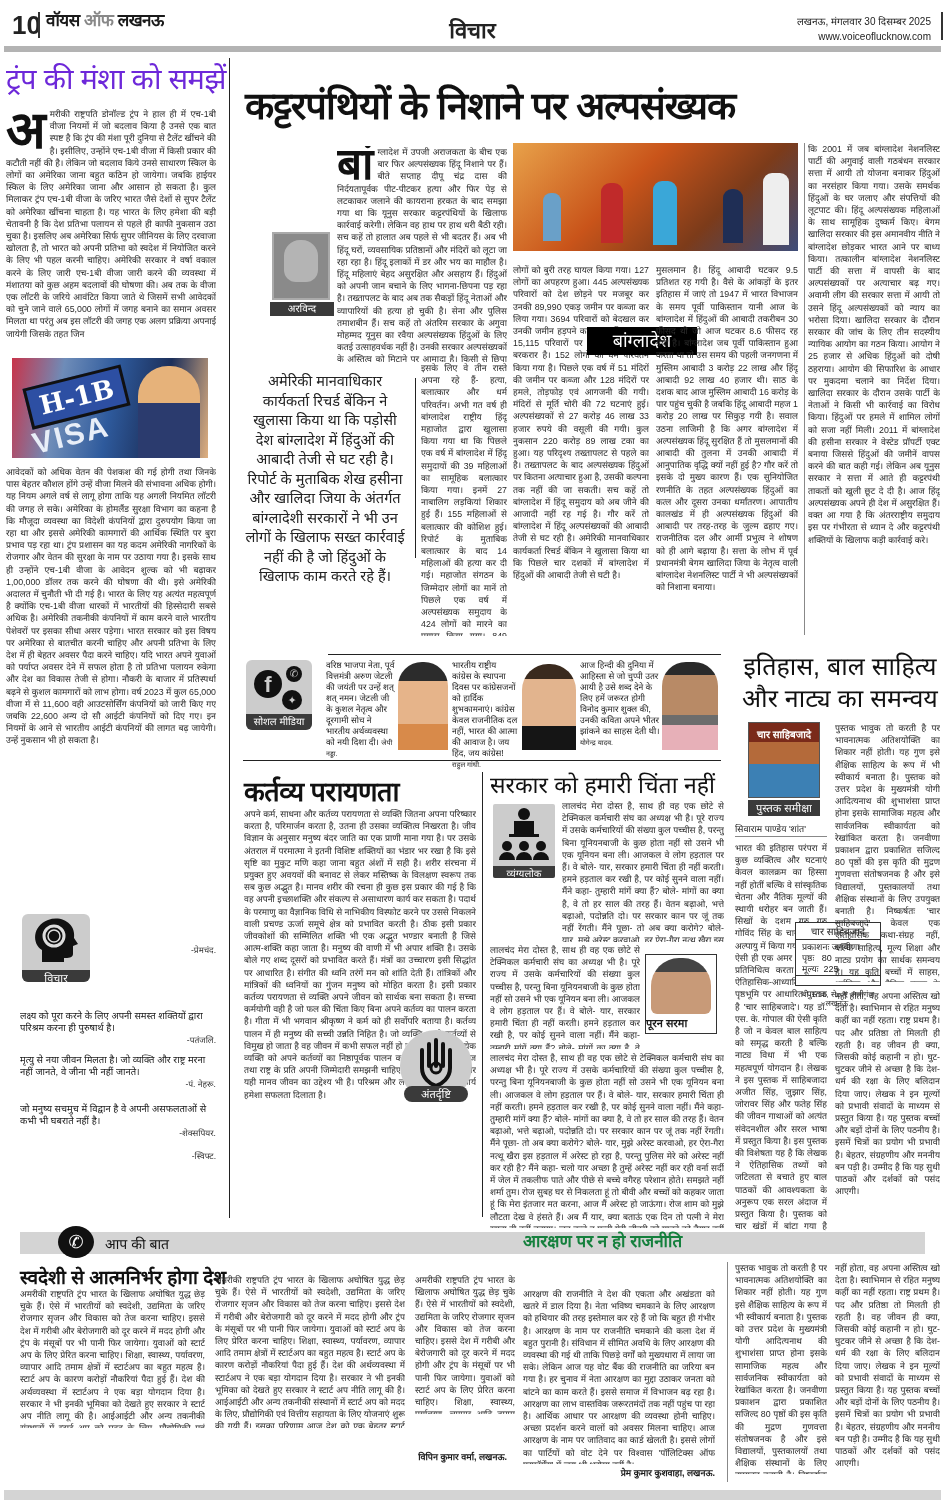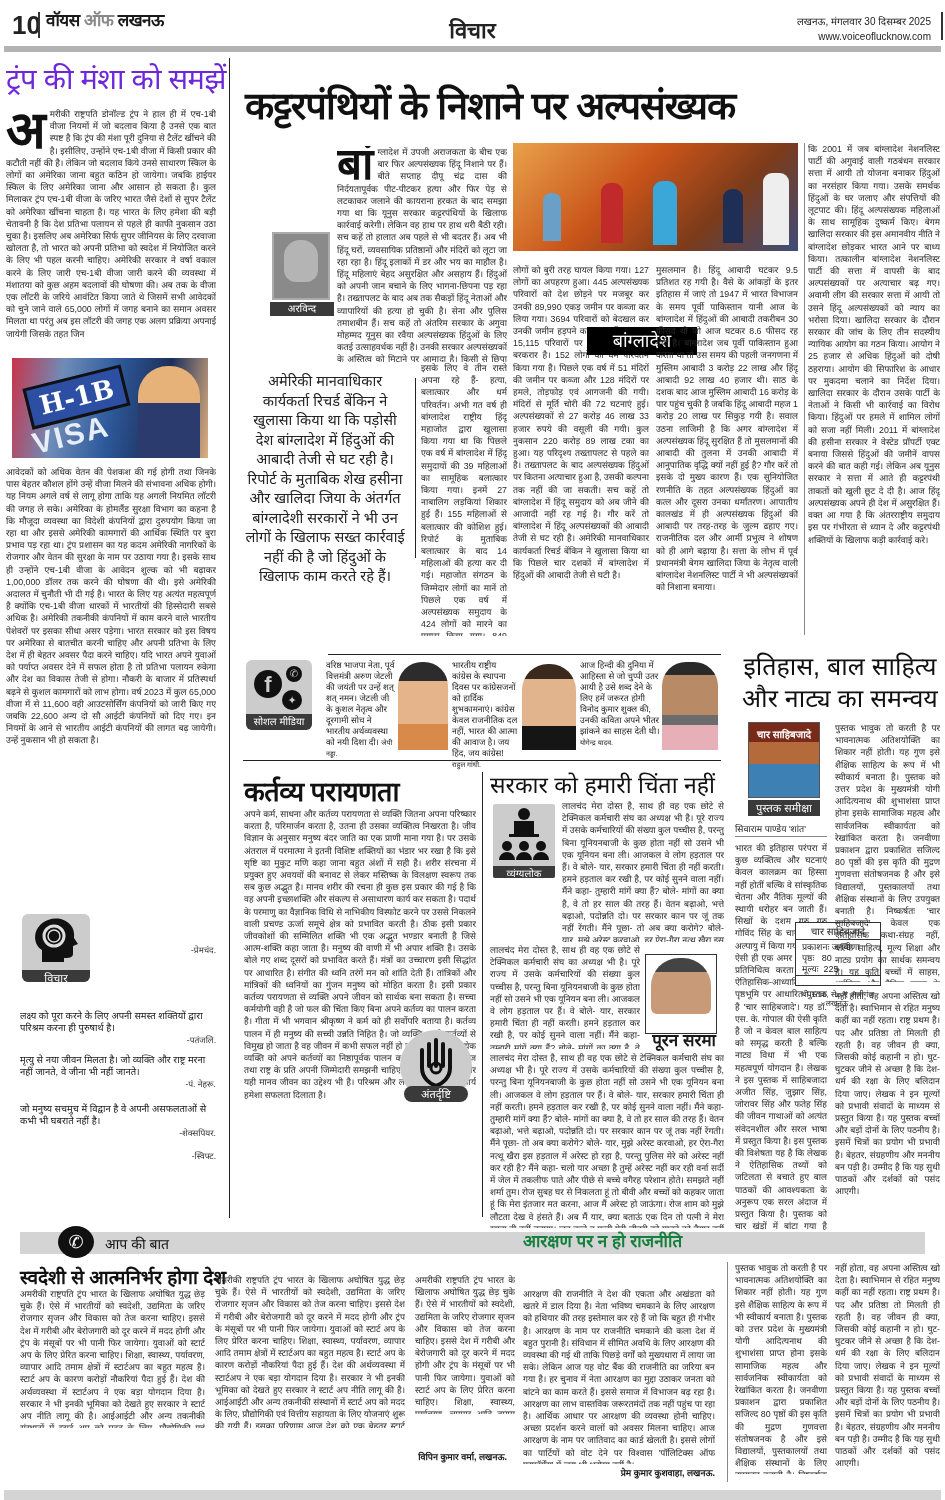--- a/index.html
+++ b/index.html
@@ -182,21 +182,21 @@
       <circle cx="48" cy="42" r="5" fill="#111"></circle>
       <path d="M6 56 a8 8 0 0 1 16 0 M23 56 a8 8 0 0 1 16 0 M40 56 a8 8 0 0 1 16 0" fill="#111"></path>
     </svg>
   <div class="label-box" style="height:16px;font-size:10px;line-height:16px">व्यंग्यलोक</div>
 </div>
 <div class="abs txt" style="left:562px;top:800px;width:162px;height:142px"><span>लालचंद मेरा दोस्त है, साथ ही वह एक छोटे से टेक्निकल कर्मचारी संघ का अध्यक्ष भी है। पूरे राज्य में उसके कर्मचारियों की संख्या कुल पच्चीस है, परन्तु बिना यूनियनबाजी के कुछ होता नहीं सो उसने भी एक यूनियन बना ली। आजकल वे लोग हड़ताल पर हैं। वे बोले- यार, सरकार हमारी चिंता ही नहीं करती। हमने हड़ताल कर रखी है, पर कोई सुनने वाला नहीं। मैंने कहा- तुम्हारी मांगें क्या हैं? बोले- मांगों का क्या है, वे तो हर साल की तरह हैं। वेतन बढ़ाओ, भत्ते बढ़ाओ, पदोन्नति दो। पर सरकार कान पर जूं तक नहीं रेंगती। मैंने पूछा- तो अब क्या करोगे? बोले- यार, मुझे अरेस्ट करवाओ, हर ऐरा-गैरा नत्थू खैरा इस हड़ताल में अरेस्ट हो रहा है, परन्तु पुलिस मेरे को अरेस्ट नहीं कर रही है? मैंने कहा- चलो यार अच्छा है तुम्हें अरेस्ट नहीं कर रही वर्ना सर्दी में जेल में तकलीफ पाते और पीछे से बच्चे वगैरह परेशान होते। समझते नहीं शर्मा तुम। रोज सुबह घर से निकलता हूं तो बीवी और बच्चों को कहकर जाता हूं कि मेरा इंतजार मत करना, आज मैं अरेस्ट हो जाऊंगा। रोज शाम को मुझे लौटता देख वे हंसते हैं। अब मैं यार, क्या बताऊं एक दिन तो पत्नी ने मेरा खाना ही नहीं बनाया। जब बच्चे व पत्नी मेरी लीडरी को मानने को तैयार नहीं हैं तो कर्मचारी क्या मानेंगे? इसलिए लीडर के नाते मेरी गिरफ्तारी आवश्यक है। मैंने कहा- तो ठीक है, मैं पुलिस अधिकारी से बात करता हूं। वे खुश होकर बोले- यही तो दोस्ती है। सरकार को हमारी चिंता नहीं है तो कम से कम दोस्त को तो होनी चाहिए।</span></div>
 <div class="abs txt" style="left:490px;top:880px;width:68px;height:60px"></div>
 <div class="abs txt" style="left:490px;top:944px;width:150px;height:105px">लालचंद मेरा दोस्त है, साथ ही वह एक छोटे से टेक्निकल कर्मचारी संघ का अध्यक्ष भी है। पूरे राज्य में उसके कर्मचारियों की संख्या कुल पच्चीस है, परन्तु बिना यूनियनबाजी के कुछ होता नहीं सो उसने भी एक यूनियन बना ली। आजकल वे लोग हड़ताल पर हैं। वे बोले- यार, सरकार हमारी चिंता ही नहीं करती। हमने हड़ताल कर रखी है, पर कोई सुनने वाला नहीं। मैंने कहा- तुम्हारी मांगें क्या हैं? बोले- मांगों का क्या है, वे तो हर साल की तरह हैं। वेतन बढ़ाओ, भत्ते बढ़ाओ, पदोन्नति दो। पर सरकार कान पर जूं तक नहीं रेंगती। मैंने पूछा- तो अब क्या करोगे? बोले- यार, मुझे अरेस्ट करवाओ, हर ऐरा-गैरा नत्थू खैरा इस हड़ताल में अरेस्ट हो रहा है, परन्तु पुलिस मेरे को अरेस्ट नहीं कर रही है? मैंने कहा- चलो यार अच्छा है तुम्हें अरेस्ट नहीं कर रही वर्ना सर्दी में जेल में तकलीफ पाते और पीछे से बच्चे वगैरह परेशान होते। समझते नहीं शर्मा तुम। रोज सुबह घर से निकलता हूं तो बीवी और बच्चों को कहकर जाता हूं कि मेरा इंतजार मत करना, आज मैं अरेस्ट हो जाऊंगा। रोज शाम को मुझे लौटता देख वे हंसते हैं। अब मैं यार, क्या बताऊं एक दिन तो पत्नी ने मेरा खाना ही नहीं बनाया। जब बच्चे व पत्नी मेरी लीडरी को मानने को तैयार नहीं हैं तो कर्मचारी क्या मानेंगे? इसलिए लीडर के नाते मेरी गिरफ्तारी आवश्यक है। मैंने कहा- तो ठीक है, मैं पुलिस अधिकारी से बात करता हूं। वे खुश होकर बोले- यही तो दोस्ती है। सरकार को हमारी चिंता नहीं है तो कम से कम दोस्त को तो होनी चाहिए।</div>
 <div class="abs" style="left:645px;top:954px;width:72px;height:80px;border:1px solid #333;background:#fff">
   <div style="margin:3px auto 0;width:60px;height:56px;background:linear-gradient(#444 0 25%,#c89a78 25%);border-radius:28px 28px 6px 6px"></div>
-  <div style="text-align:right;font-size:17px;font-weight:bold;margin-top:14px">पूरन सरमा</div>
+  <div style="text-align:left;font-size:11px;font-weight:bold;margin-top:1px">पूरन सरमा</div>
 </div>
 <div class="abs txt" style="left:490px;top:1052px;width:234px;height:176px">लालचंद मेरा दोस्त है, साथ ही वह एक छोटे से टेक्निकल कर्मचारी संघ का अध्यक्ष भी है। पूरे राज्य में उसके कर्मचारियों की संख्या कुल पच्चीस है, परन्तु बिना यूनियनबाजी के कुछ होता नहीं सो उसने भी एक यूनियन बना ली। आजकल वे लोग हड़ताल पर हैं। वे बोले- यार, सरकार हमारी चिंता ही नहीं करती। हमने हड़ताल कर रखी है, पर कोई सुनने वाला नहीं। मैंने कहा- तुम्हारी मांगें क्या हैं? बोले- मांगों का क्या है, वे तो हर साल की तरह हैं। वेतन बढ़ाओ, भत्ते बढ़ाओ, पदोन्नति दो। पर सरकार कान पर जूं तक नहीं रेंगती। मैंने पूछा- तो अब क्या करोगे? बोले- यार, मुझे अरेस्ट करवाओ, हर ऐरा-गैरा नत्थू खैरा इस हड़ताल में अरेस्ट हो रहा है, परन्तु पुलिस मेरे को अरेस्ट नहीं कर रही है? मैंने कहा- चलो यार अच्छा है तुम्हें अरेस्ट नहीं कर रही वर्ना सर्दी में जेल में तकलीफ पाते और पीछे से बच्चे वगैरह परेशान होते। समझते नहीं शर्मा तुम। रोज सुबह घर से निकलता हूं तो बीवी और बच्चों को कहकर जाता हूं कि मेरा इंतजार मत करना, आज मैं अरेस्ट हो जाऊंगा। रोज शाम को मुझे लौटता देख वे हंसते हैं। अब मैं यार, क्या बताऊं एक दिन तो पत्नी ने मेरा खाना ही नहीं बनाया। जब बच्चे व पत्नी मेरी लीडरी को मानने को तैयार नहीं हैं तो कर्मचारी क्या मानेंगे? इसलिए लीडर के नाते मेरी गिरफ्तारी आवश्यक है। मैंने कहा- तो ठीक है, मैं पुलिस अधिकारी से बात करता हूं। वे खुश होकर बोले- यही तो दोस्ती है। सरकार को हमारी चिंता नहीं है तो कम से कम दोस्त को तो होनी चाहिए।</div>
 
 <div class="abs grey-bar" style="left:20px;top:1232px;width:905px;height:22px"></div>
 <div class="abs" style="left:58px;top:1226px;width:36px;height:32px;border-radius:50%;background:#111">
   <div style="color:#fff;font-size:18px;text-align:center;line-height:32px">✆</div>
 </div>
 <div class="abs" style="left:105px;top:1234px;font-size:14px;color:#111">आप की बात</div>
 
 <div class="abs" style="left:20px;top:1264px;font-size:19px;font-weight:bold;color:#111">स्वदेशी से आत्मनिर्भर होगा देश</div>

